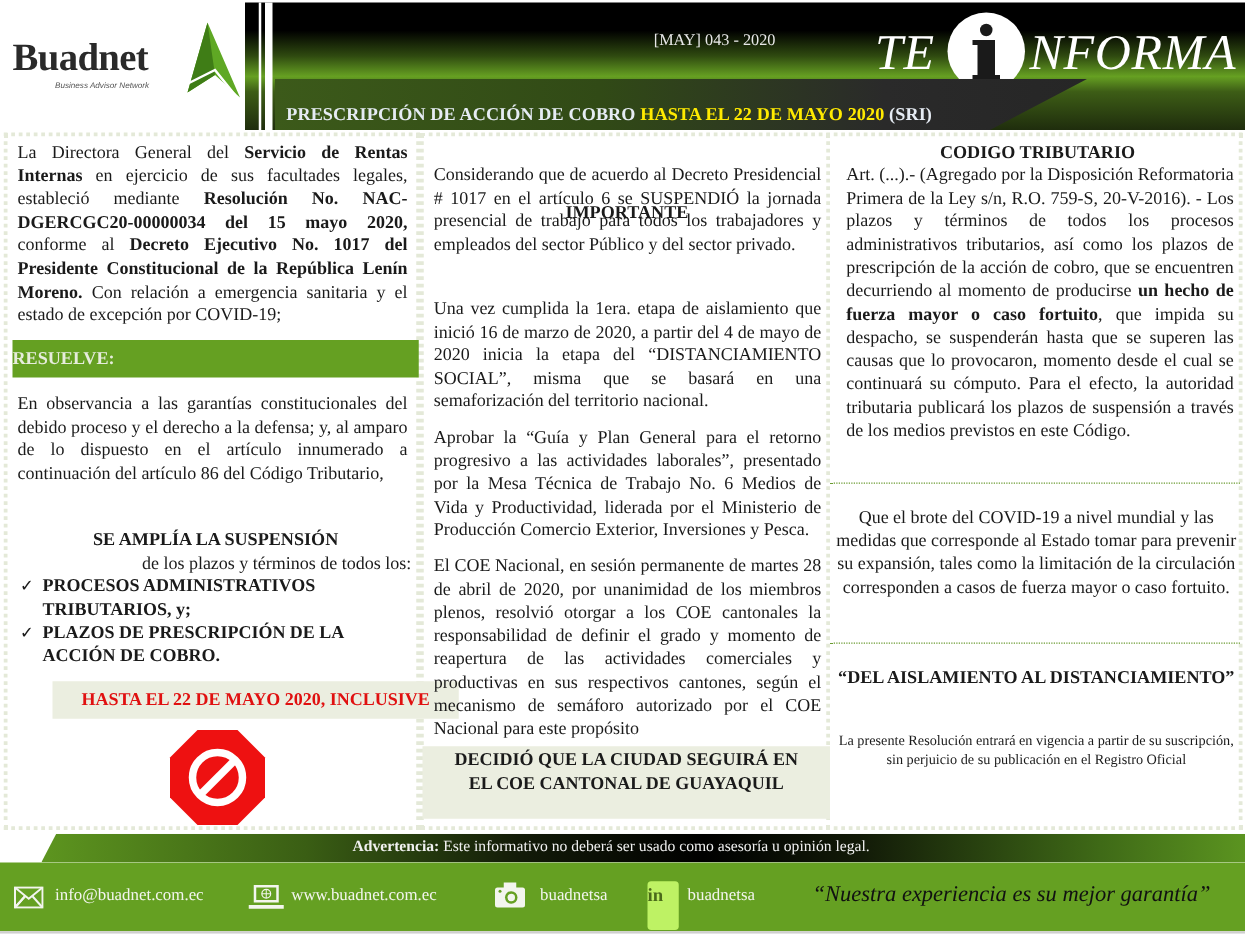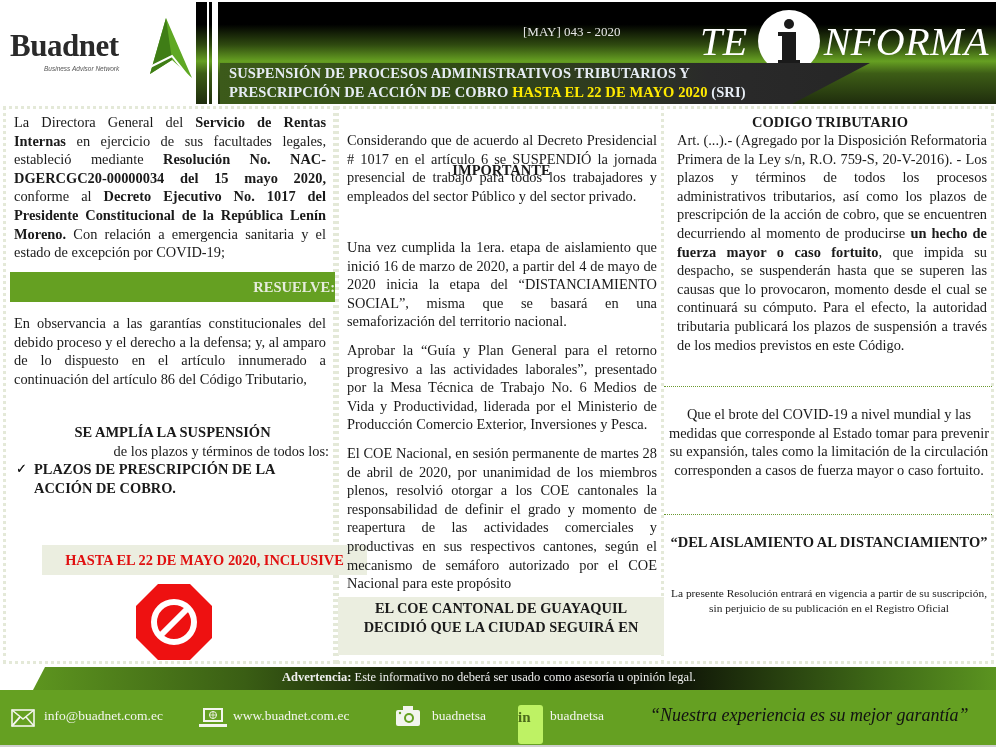--- a/index.html
+++ b/index.html
@@ -38,21 +38,21 @@
   
   .col { position: absolute; top: 106px; height: 558px; border: 3px dotted #e4e9d8; background: #fff; }
   .col1 { left: 3px; width: 333px; }
   .col2 { left: 336px; width: 330px; }
   .col3 { left: 661px; width: 333px; }
 
   .para { font-size: 14.4px; line-height: 18.6px; text-align: justify; }
   .para b { font-weight: bold; }
 
   .c1-intro { position: absolute; left: 14px; top: 113px; width: 312px; }
-  .resuelve-bar { position: absolute; left: 10px; top: 272px; width: 325px; height: 30px; background: #65a022; color: #e6ecdc; font-weight: bold; font-size: 14.5px; text-align: right; line-height: 30px; padding-left: 40px; }
+  .resuelve-bar { position: absolute; left: 10px; top: 272px; width: 325px; height: 30px; background: #65a022; color: #e6ecdc; font-weight: bold; font-size: 14.5px; text-align: left; line-height: 30px; }
   .c1-obs { position: absolute; left: 14px; top: 314px; width: 312px; }
   .c1-amplia { position: absolute; left: 10px; top: 424px; width: 325px; text-align: center; font-weight: bold; font-size: 14.5px; }
   .c1-amplia-sub { position: absolute; left: 4px; top: 443px; width: 325px; text-align: right; font-size: 14.4px; }
   .c1-list { position: absolute; left: 16px; top: 460px; width: 310px; list-style: none; }
   .c1-list li { font-weight: bold; font-size: 14.4px; line-height: 18.5px; padding-left: 18px; position: relative; }
   .c1-list li .chk { position: absolute; left: 0; top: 0; font-weight: normal; font-size: 13px; }
   .hasta-bar { position: absolute; left: 10px; top: 545px; width: 325px; height: 30px; background: #ebeee0; color: #e01010; font-weight: bold; font-size: 14.4px; text-align: center; line-height: 30px; margin-left: 32px; }
   .stop-sign { position: absolute; left: 135px; top: 583px; width: 78px; height: 78px; }
 
   .c2-title { position: absolute; left: 344px; top: 114px; width: 315px; text-align: center; font-weight: bold; font-size: 14.5px; margin-top: 48px; }
@@ -109,61 +109,60 @@
   <div class="te-informa">
     <span>TE</span>
     <span class="info-circle">
       <span class="dot"></span>
         <span class="stem"></span>
     </span>
     <span>NFORMA</span>
   </div>
 
   <div class="title-box"></div>
-  <div class="title-line l1">SUSPENSIÓN DE PROCESOS ADMINISTRATIVOS TRIBUTARIOS Y</div>
   <div class="title-line l2">
     <span>PRESCRIPCIÓN DE ACCIÓN DE COBRO </span><span class="hl">HASTA EL 22 DE MAYO 2020</span><span> (SRI)</span>
   </div>
 </div>
 
 <div class="col col1"></div>
 <div class="col col2"></div>
 <div class="col col3"></div>
 
 <p class="para c1-intro"><span>La Directora General del </span><b>Servicio de Rentas Internas</b><span> en ejercicio de sus facultades legales, estableció mediante </span><b>Resolución No. NAC-DGERCGC20-00000034 del 15 mayo 2020,</b><span> conforme al </span><b>Decreto Ejecutivo No. 1017 del Presidente Constitucional de la República Lenín Moreno.</b><span> Con relación a emergencia sanitaria y el estado de excepción por COVID-19;</span></p>
 
 <div class="resuelve-bar">RESUELVE:</div>
 
 <p class="para c1-obs">En observancia a las garantías constitucionales del debido proceso y el derecho a la defensa; y, al amparo de lo dispuesto en el artículo innumerado a continuación del artículo 86 del Código Tributario,</p>
 
 <div class="c1-amplia">SE AMPLÍA LA SUSPENSIÓN</div>
 <div class="c1-amplia-sub">de los plazos y términos de todos los:</div>
 
 <ul class="c1-list">
-  <li><span class="chk">✓</span></li>
+  <li><span class="chk">✓</span><span>PROCESOS ADMINISTRATIVOS TRIBUTARIOS, y;</span></li>
   <li><span class="chk">✓</span><span>PLAZOS DE PRESCRIPCIÓN DE LA ACCIÓN DE COBRO.</span></li>
 </ul>
 
 <div class="hasta-bar">HASTA EL 22 DE MAYO 2020, INCLUSIVE</div>
 
 <svg class="stop-sign" viewBox="0 0 78 78">
   <polygon points="23,1 55,1 77,23 77,55 55,77 23,77 1,55 1,23" fill="#ee1111"></polygon>
   <circle cx="39" cy="39" r="20" fill="none" stroke="#fff" stroke-width="6"></circle>
   <line x1="26" y1="52" x2="52" y2="26" stroke="#fff" stroke-width="6"></line>
 </svg>
 
 <div class="c2-title">IMPORTANTE</div>
 <p class="para c2-p c2-p1">Considerando que de acuerdo al Decreto Presidencial # 1017 en el artículo 6 se SUSPENDIÓ la jornada presencial de trabajo para todos los trabajadores y empleados del sector Público y del sector privado.</p>
 <p class="para c2-p c2-p2">Una vez cumplida la 1era. etapa de aislamiento que inició 16 de marzo de 2020, a partir del 4 de mayo de 2020 inicia la etapa del “DISTANCIAMIENTO SOCIAL”, misma que se basará en una semaforización del territorio nacional.</p>
 <p class="para c2-p c2-p3">Aprobar la “Guía y Plan General para el retorno progresivo a las actividades laborales”, presentado por la Mesa Técnica de Trabajo No. 6 Medios de Vida y Productividad, liderada por el Ministerio de Producción Comercio Exterior, Inversiones y Pesca.</p>
 <p class="para c2-p c2-p4">El COE Nacional, en sesión permanente de martes 28 de abril de 2020, por unanimidad de los miembros plenos, resolvió otorgar a los COE cantonales la responsabilidad de definir el grado y momento de reapertura de las actividades comerciales y productivas en sus respectivos cantones, según el mecanismo de semáforo autorizado por el COE Nacional para este propósito</p>
 
 <div class="coe-bar">
+  <div>DECIDIÓ QUE LA CIUDAD SEGUIRÁ EN</div>
   <div>EL COE CANTONAL DE GUAYAQUIL</div>
-  <div>DECIDIÓ QUE LA CIUDAD SEGUIRÁ EN</div>
 </div>
 
 <div class="c3-title">CODIGO TRIBUTARIO</div>
 <p class="para c3-p1"><span>Art. (...).- (Agregado por la Disposición Reformatoria Primera de la Ley s/n, R.O. 759-S, 20-V-2016). - Los plazos y términos de todos los procesos administrativos tributarios, así como los plazos de prescripción de la acción de cobro, que se encuentren decurriendo al momento de producirse </span><b>un hecho de fuerza mayor o caso fortuito</b><span>, que impida su despacho, se suspenderán hasta que se superen las causas que lo provocaron, momento desde el cual se continuará su cómputo. Para el efecto, la autoridad tributaria publicará los plazos de suspensión a través de los medios previstos en este Código.</span></p>
 
 <div class="c3-sep a"></div>
 <p class="c3-covid">Que el brote del COVID-19 a nivel mundial y las medidas que corresponde al Estado tomar para prevenir su expansión, tales como la limitación de la circulación corresponden a casos de fuerza mayor o caso fortuito.</p>
 <div class="c3-sep b"></div>
 
 <div class="c3-quote">“DEL AISLAMIENTO AL DISTANCIAMIENTO”</div>

